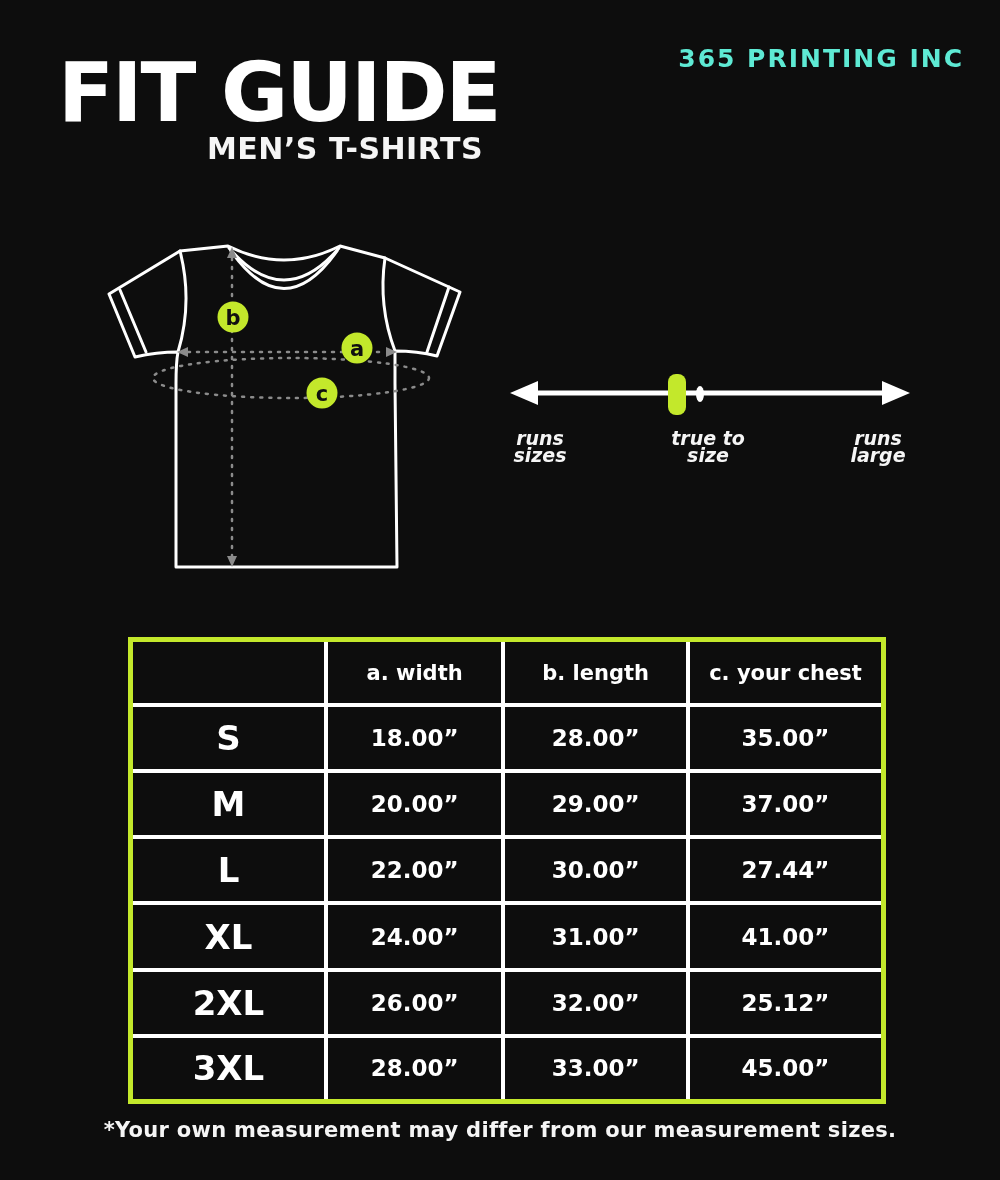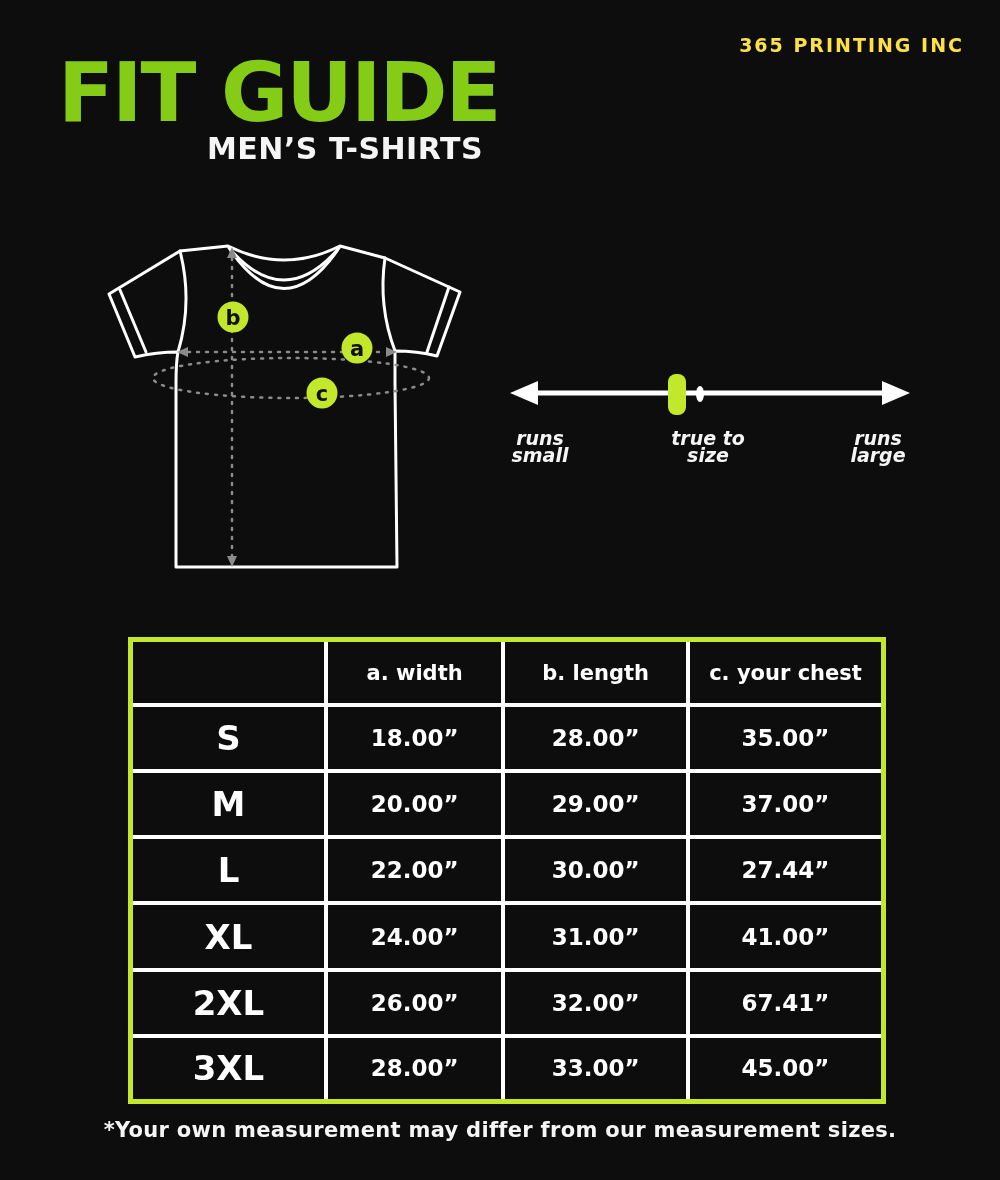--- a/index.html
+++ b/index.html
@@ -10,37 +10,37 @@
     position: relative;
     width: 1000px;
     height: 1180px;
     background: #0d0d0d;
     overflow: hidden;
     color: #fff;
   }
 
   .brand {
     position: absolute;
-    top: 34px;
+    top: 44px;
     right: 36px;
-    font-size: 19px;
+    font-size: 25px;
     font-weight: bold;
     letter-spacing: 2px;
-    color: #fde047;
+    color: #5eead4;
   }
 
   .title {
     position: absolute;
     top: 52px;
     left: 58px;
     font-size: 82px;
     line-height: 1;
     font-weight: bold;
     letter-spacing: -2px;
-    color: #84cc16;
+    color: #ffffff;
   }
 
   .subtitle {
     position: absolute;
     top: 131px;
     left: 207px;
     font-size: 30px;
     font-weight: bold;
     letter-spacing: 0.5px;
     color: #f5f5f5;
@@ -181,21 +181,21 @@
     <line x1="30" y1="41" x2="390" y2="41" stroke="#ffffff" stroke-width="5"></line>
     <path d="M10 41 L38 29 L38 53 Z" fill="#ffffff"></path>
     <path d="M410 41 L382 29 L382 53 Z" fill="#ffffff"></path>
     <rect x="168" y="22" width="18" height="41" rx="8" fill="#c3e82b"></rect>
     <ellipse cx="200" cy="42" rx="4" ry="8" fill="#ffffff"></ellipse>
   </svg>
 
   <div class="scale-labels">
     <div class="scale-label left">
       <div>runs</div>
-      <div>small</div>
+      <div>sizes</div>
     </div>
     <div class="scale-label center">
       <div>true to</div>
       <div>size</div>
     </div>
     <div class="scale-label right">
       <div>runs</div>
       <div>large</div>
     </div>
   </div>
@@ -230,21 +230,21 @@
         <tr>
           <td class="size-cell">XL</td>
           <td class="value-cell">24.00”</td>
           <td class="value-cell">31.00”</td>
           <td class="value-cell">41.00”</td>
         </tr>
         <tr>
           <td class="size-cell">2XL</td>
           <td class="value-cell">26.00”</td>
           <td class="value-cell">32.00”</td>
-          <td class="value-cell">67.41”</td>
+          <td class="value-cell">25.12”</td>
         </tr>
         <tr>
           <td class="size-cell">3XL</td>
           <td class="value-cell">28.00”</td>
           <td class="value-cell">33.00”</td>
           <td class="value-cell">45.00”</td>
         </tr>
       </tbody>
     </table>
   </div>

